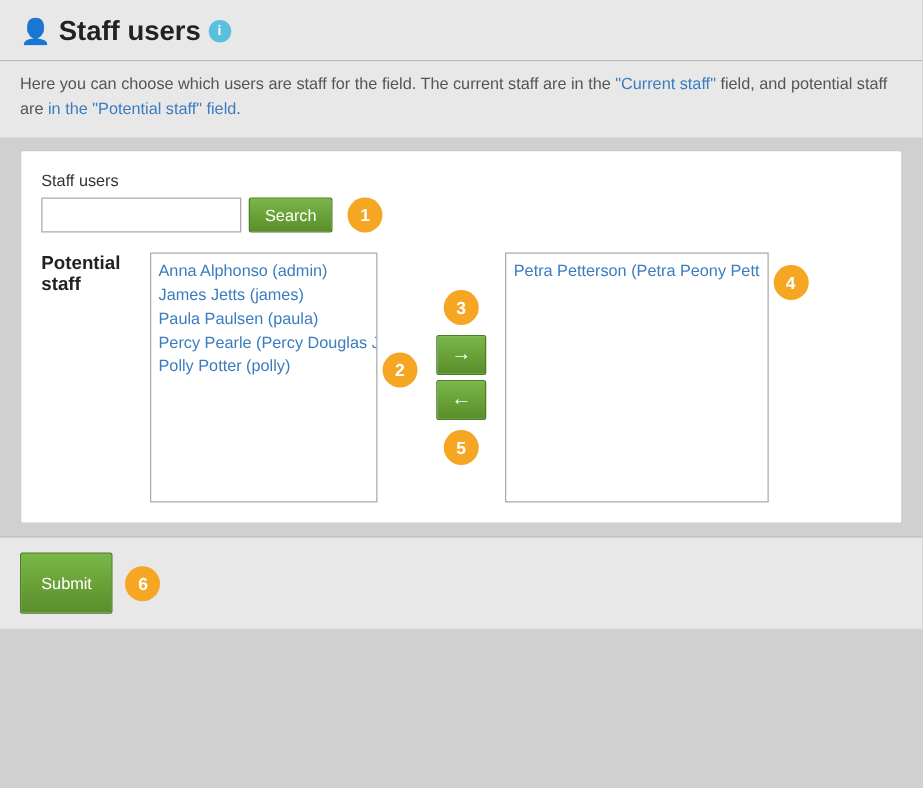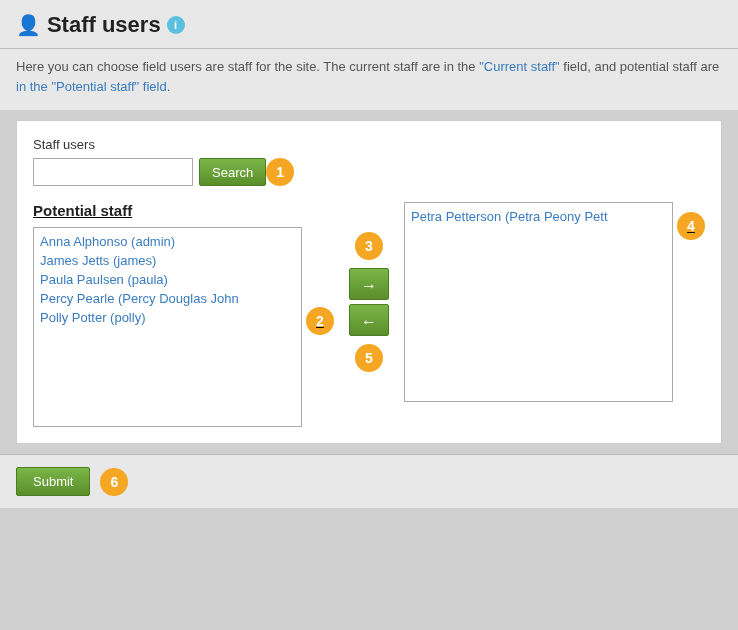--- a/index.html
+++ b/index.html
@@ -106,23 +106,22 @@
       font-weight: bold;
       font-size: 14px;
     }
     .columns-section {
       display: flex;
       align-items: flex-start;
       gap: 10px;
     }
     .list-column {
       display: flex;
-      flex-direction: column;
+      flex-direction: row;
       flex: 1;
-      text-decoration: underline;
     }
     .column-header {
       font-size: 15px;
       font-weight: bold;
       color: #222;
       margin-bottom: 8px;
     }
     .list-box {
       border: 1px solid #aaa;
       height: 200px;
@@ -172,29 +171,29 @@
       border-top: 1px solid #bbb;
       display: flex;
       align-items: center;
       gap: 10px;
       margin-top: 10px;
     }
     .submit-button {
       background: linear-gradient(to bottom, #7ab648, #5a8e2a);
       color: white;
       border: 1px solid #4a7e20;
-      padding: 6px 16px;
+      padding: 16px 16px;
       font-size: 13px;
       cursor: pointer;
       border-radius: 2px;
     }
     .badge-row {
       display: flex;
       align-items: center;
-      gap: 0;
+      gap: 12px;
     }
     
     .list-box select {
       -webkit-appearance: none;
       appearance: none;
     }
   </style>
 </head>
 <body>
 
@@ -202,21 +201,21 @@
 
   <div class="header-section">
     <div class="header-title">
       <span class="user-icon">👤</span>
       <span>Staff users</span>
       <span class="info-icon">i</span>
     </div>
   </div>
 
   <div class="description-section">
-    <span>Here you can choose field users are staff for the site. The current staff are in the </span><span class="desc-link">"Current staff"</span><span> field, and potential staff are </span><span class="desc-link">in the "Potential staff" field</span><span>.</span>
+    <span>Here you can choose which users are staff for the field. The current staff are in the </span><span class="desc-link">"Current staff"</span><span> field, and potential staff are </span><span class="desc-link">in the "Potential staff" field</span><span>.</span>
   </div>
 
   <div class="main-content">
 
     <div class="staff-users-label">Staff users</div>
 
     <div class="badge-row">
       <div class="search-row" style="margin-bottom:0">
         <input type="text" class="search-input" placeholder="" style="">
         <button class="search-button">Search</button>

